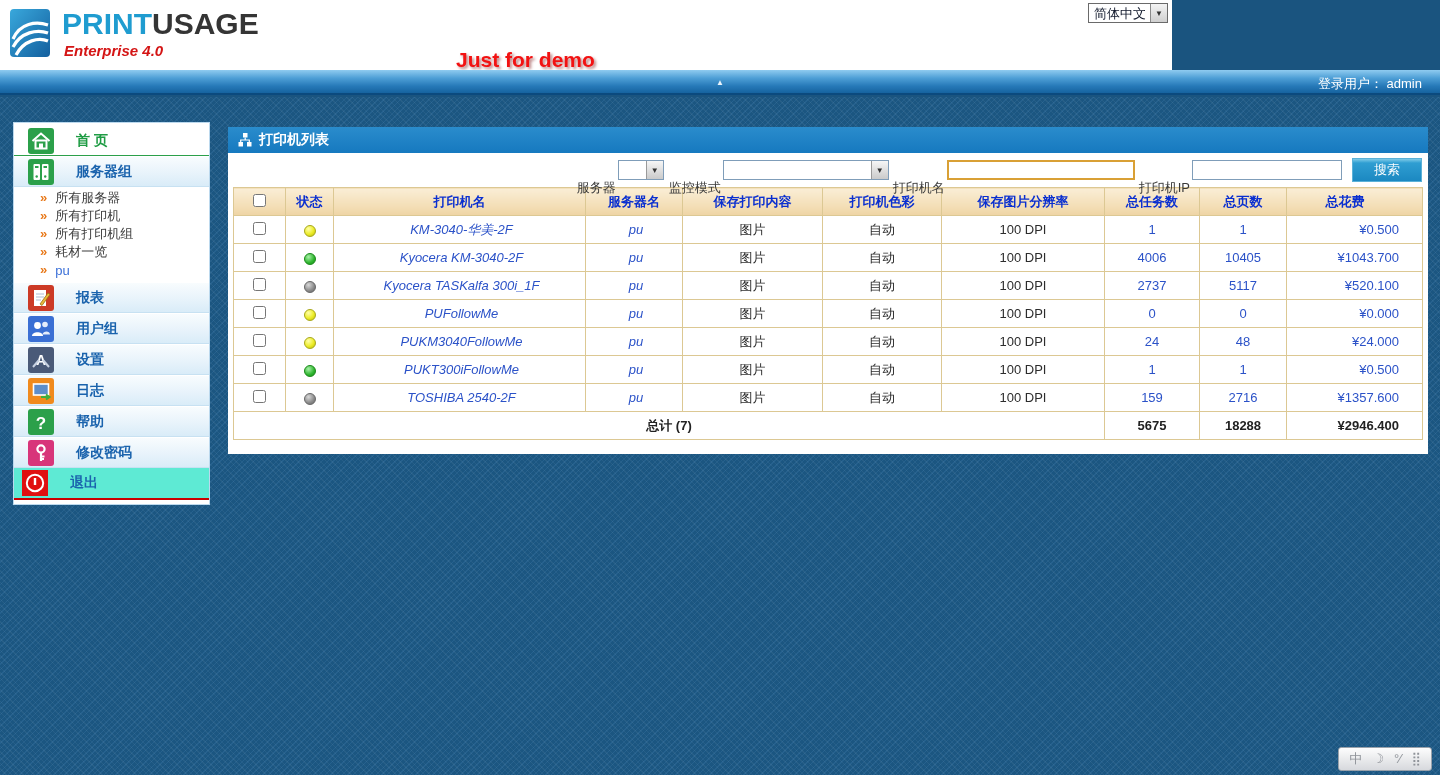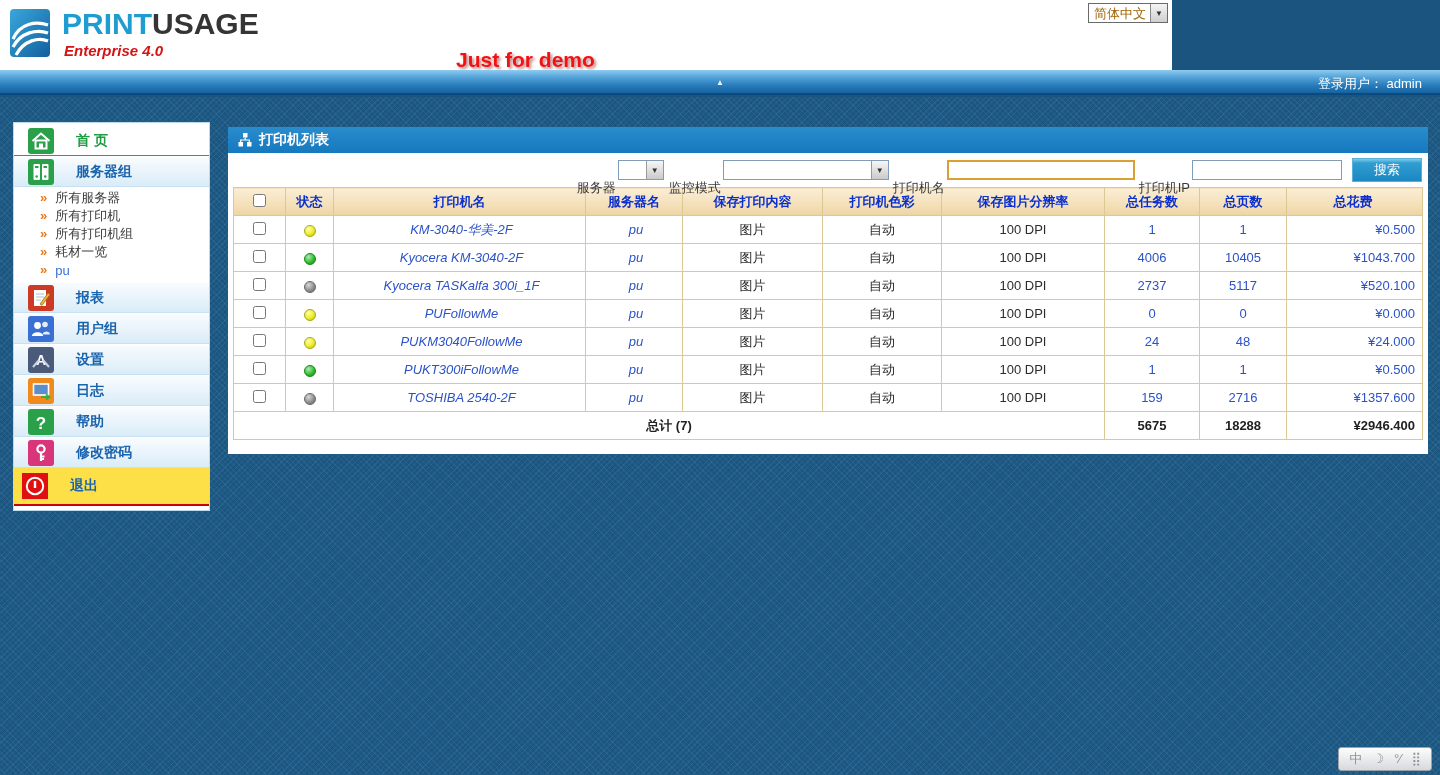--- a/index.html
+++ b/index.html
@@ -26,21 +26,21 @@
     position:absolute; left:456px; top:48px;
     color:#f21212; font-size:21px; font-weight:bold;
     text-shadow:2px 2px 3px rgba(130,30,30,0.55);
     z-index:9;
   }
   .lang-select {
     position:absolute; right:4px; top:3px; height:20px;
     display:flex; align-items:stretch;
     border:1px solid #6a6a6a; background:#fff; cursor:default;
   }
-  .lang-select .lang-value { font-size:13px; padding:1px 4px 0 5px; color:#a16207; }
+  .lang-select .lang-value { font-size:13px; padding:1px 4px 0 5px; color:#0f172a; }
   .lang-select .dd-btn {
     width:17px; background:linear-gradient(#f4f4f4,#cfcfcf);
     border-left:1px solid #8a8a8a; font-size:8px; color:#333;
     display:flex; align-items:center; justify-content:center;
   }
 
   
   .topbar {
     position:absolute; top:70px; left:0; width:1440px; height:25px;
     background:linear-gradient(180deg,#8fcbf0 0%, #4e9fd6 35%, #2679b8 70%, #16639f 100%);
@@ -72,21 +72,21 @@
   .side-row {
     display:flex; align-items:center; height:31px; padding-left:14px; cursor:pointer;
     background:linear-gradient(180deg,#f8fcfe 0%, #e8f3fb 55%, #d9ecf8 100%);
     border-top:1px solid #ffffff; border-bottom:1px solid #c7e1f2;
   }
   .side-row .mi { width:26px; height:26px; flex:0 0 26px; }
   .side-row .mi svg { width:26px; height:26px; display:block; }
   .side-label { margin-left:22px; font-size:14px; font-weight:bold; color:#1a63ad; }
   .side-row.home-row { background:#ffffff; border-top:none; border-bottom:1px solid #2ba04a; height:30px; }
   .side-row.home-row .side-label { color:#1f9c44; letter-spacing:4px; }
-  .side-row.exit-row { background:#fde047; border-top:none; border-bottom:2px solid #cc0000; height:38px; padding-left:8px; }
+  .side-row.exit-row { background:#5eead4; border-top:none; border-bottom:2px solid #cc0000; height:32px; padding-left:8px; }
   .submenu { background:#ffffff; padding:2px 0 3px 0; }
   .sub-item { display:flex; align-items:center; height:18px; padding-left:26px; cursor:pointer; }
   .chevron { color:#e8791a; font-weight:bold; font-size:13px; margin-right:8px; line-height:14px; }
   .sub-label { font-size:13px; color:#3c3c3c; }
   .sub-item.active .sub-label { color:#3a6fd8; }
 
   
   .main-panel {
     position:absolute; left:228px; top:30px; width:1200px;
     background:#ffffff; padding:0 5px 14px 5px;
@@ -131,21 +131,21 @@
   }
   .printer-table thead th {
     background:linear-gradient(180deg,#faeed6 0%, #f3ddb4 70%, #eed4a4 100%);
     color:#0a2fd0; font-weight:bold; text-align:center;
   }
   .printer-table td { background:#ffffff; text-align:center; color:#2c2c2c; }
   .printer-table td.cell-name, .printer-table td.cell-server { text-align:center; padding-left:8px;font-style:italic; }
   .printer-table a.printer-link { color:#2b52c8; text-decoration:none; cursor:pointer; }
   .cell-server span { color:#2b52c8; }
   .num-blue { color:#2b52c8; }
-  th.col-cost, td.cell-cost { text-align:right; padding-right:7px; }
+  th.col-cost, td.cell-cost { text-align:right; padding-right:23px; }
   td.cell-cost span { color:#2b52c8; }
   tr.total-row td { font-weight:bold; color:#222; }
   tr.total-row td.cell-cost span { color:#222; }
   .dot { display:inline-block; width:12px; height:12px; border-radius:50%; vertical-align:middle; }
   .dot[data-status="yellow"] { background:radial-gradient(circle at 35% 30%, #ffffa8, #ecec28 55%, #b9b905); border:1px solid #a8a820; }
   .dot[data-status="green"]  { background:radial-gradient(circle at 35% 30%, #a8f0a8, #2eb52e 60%, #178a17); border:1px solid #1d8a1d; }
   .dot[data-status="gray"]   { background:radial-gradient(circle at 35% 30%, #d8d8d8, #8a8a8a 60%, #636363); border:1px solid #6a6a6a; }
   input[type=checkbox] { width:13px; height:13px; }
 
   

